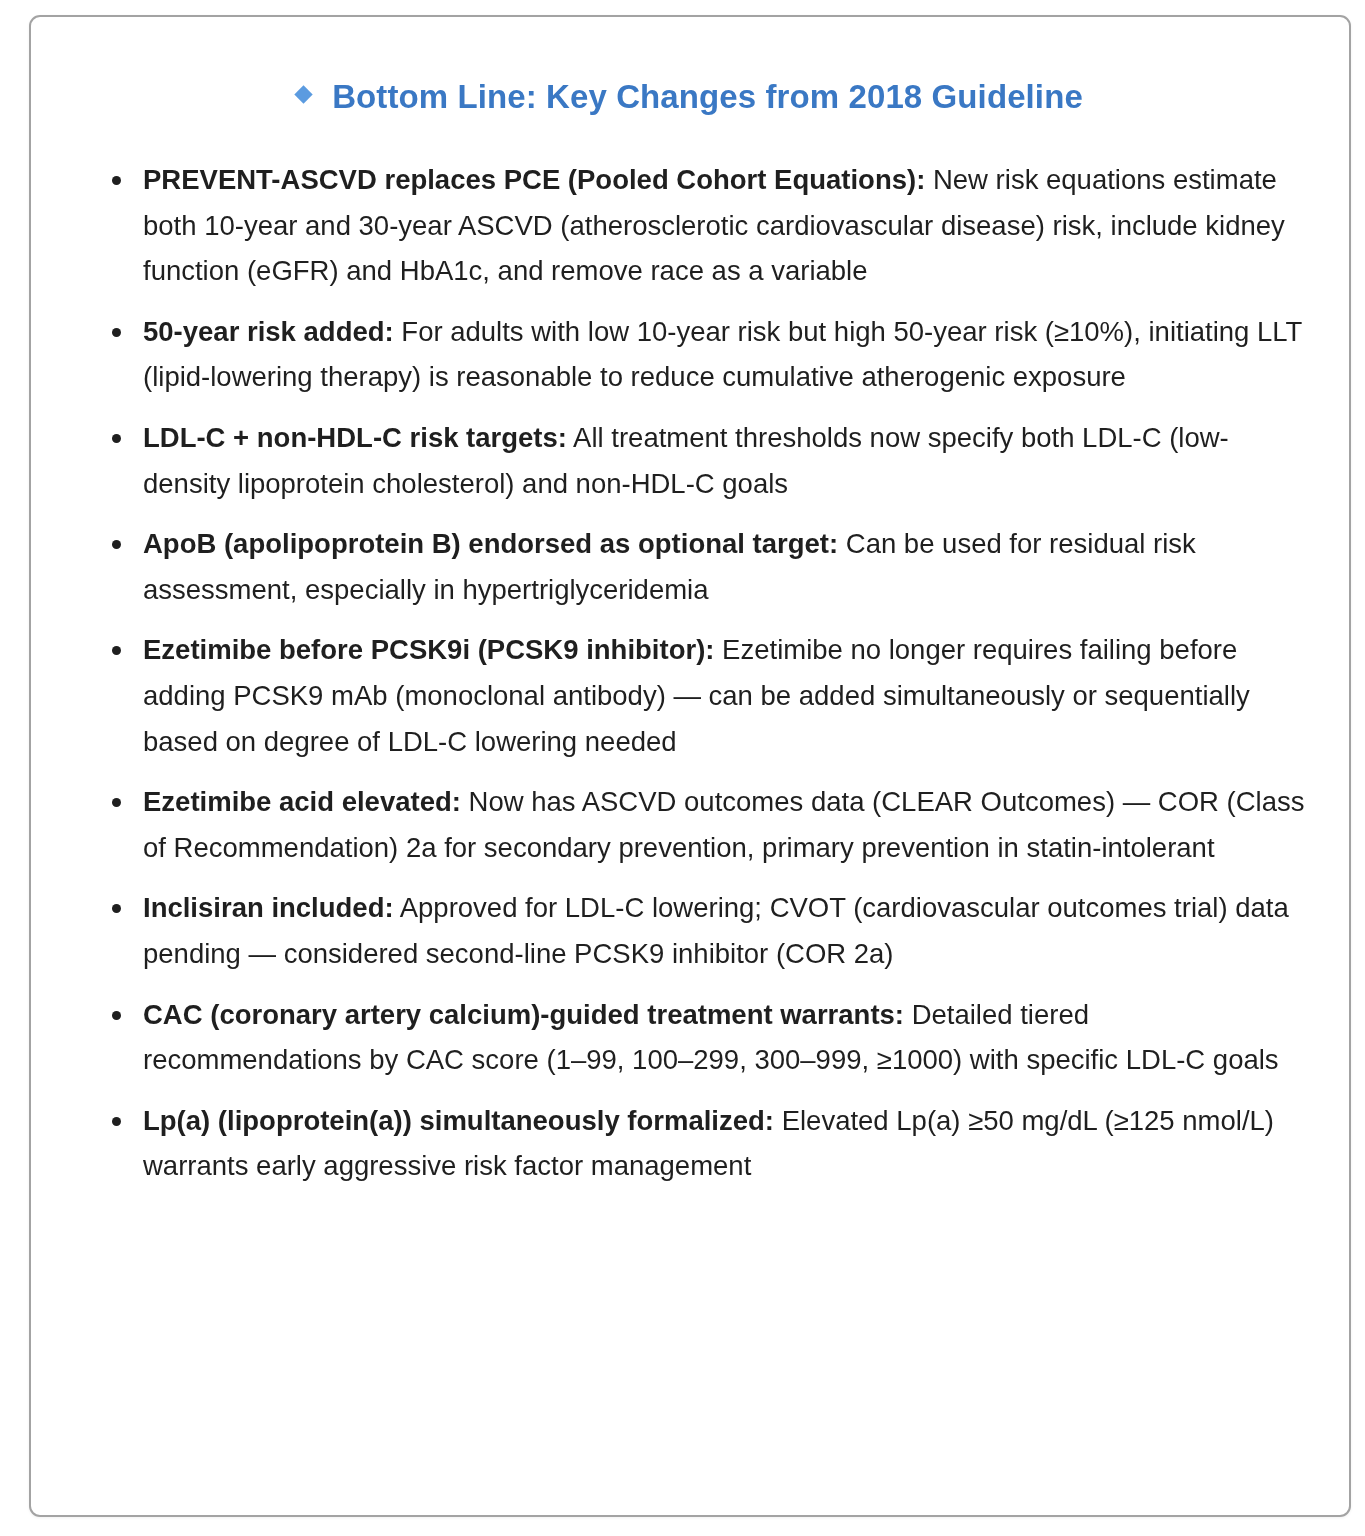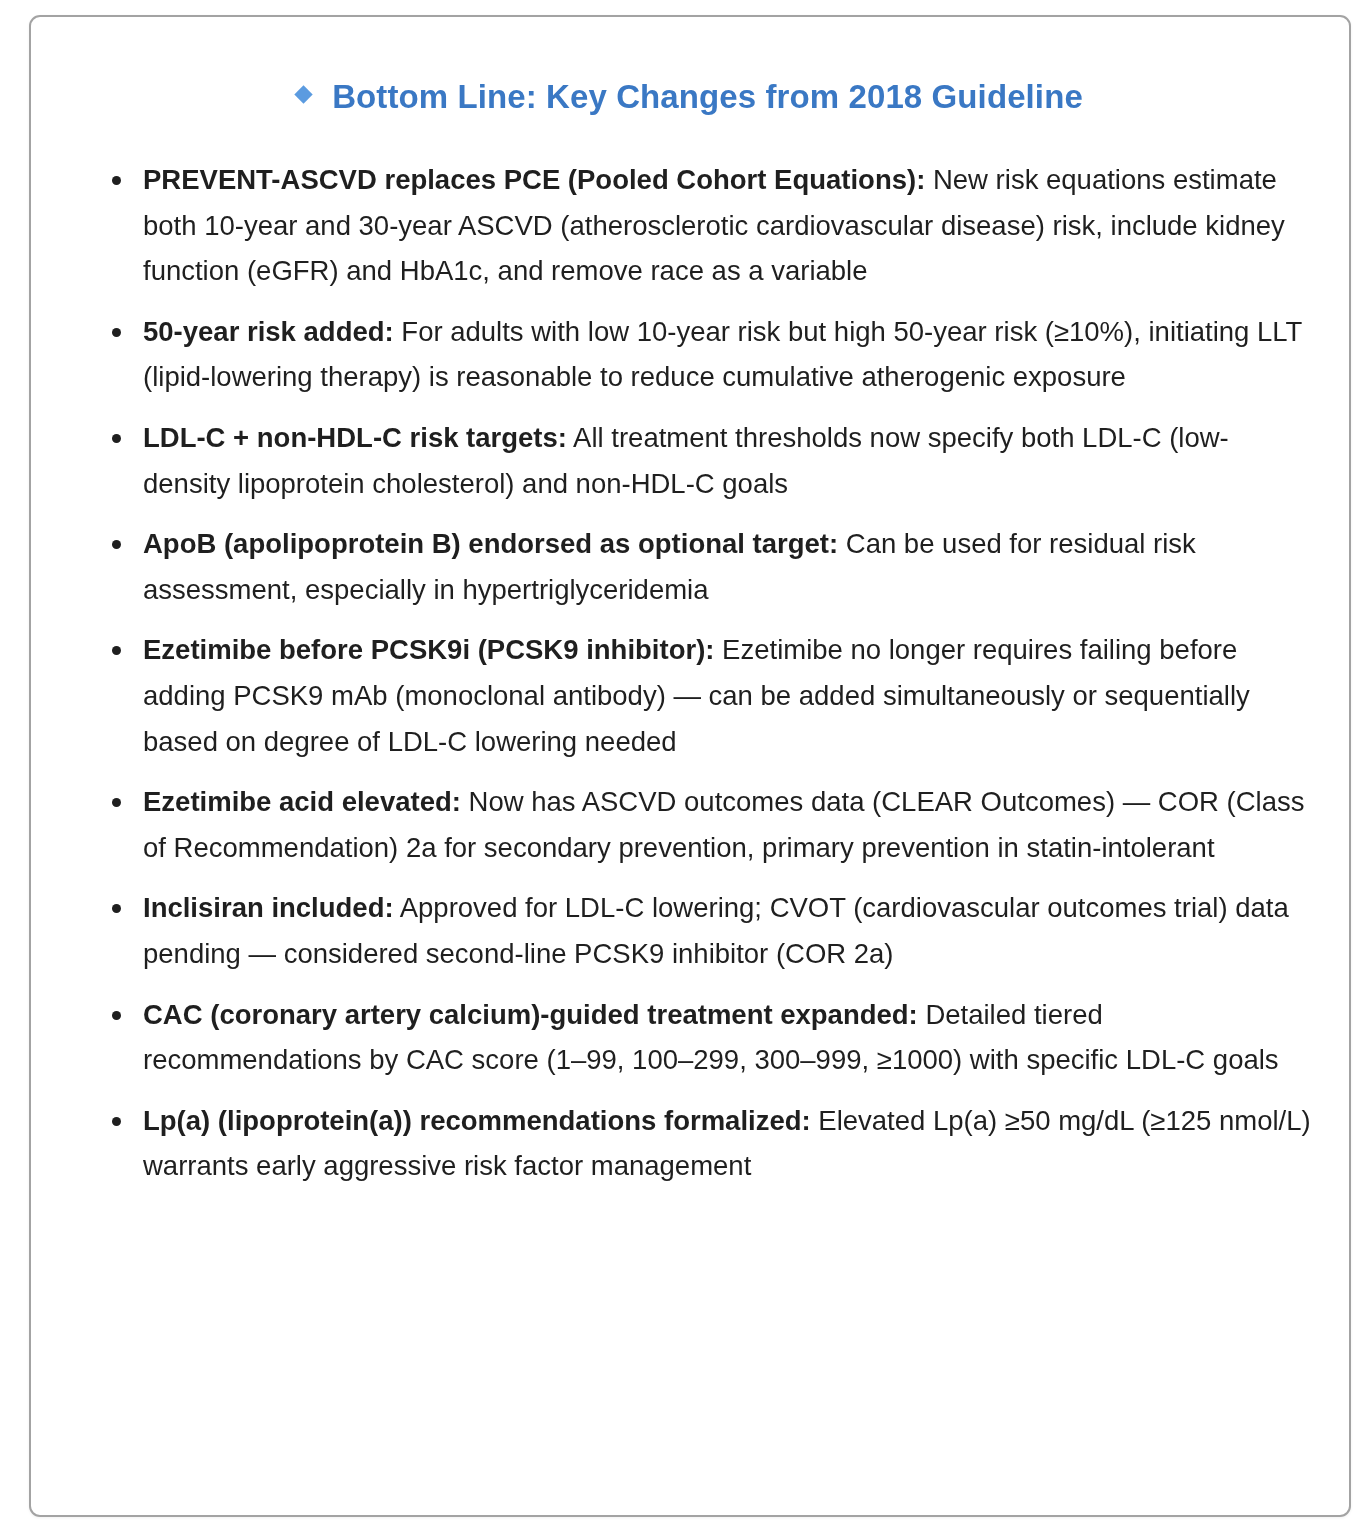--- a/index.html
+++ b/index.html
@@ -89,15 +89,15 @@
 </div>
 
 <ul class="list">
   <li class="item"><span class="bullet"></span><span class="lead">PREVENT-ASCVD replaces PCE (Pooled Cohort Equations):</span><span> New risk equations estimate both 10-year and 30-year ASCVD (atherosclerotic cardiovascular disease) risk, include kidney function (eGFR) and HbA1c, and remove race as a variable</span></li>
   <li class="item"><span class="bullet"></span><span class="lead">50-year risk added:</span><span> For adults with low 10-year risk but high 50-year risk (≥10%), initiating LLT (lipid-lowering therapy) is reasonable to reduce cumulative atherogenic exposure</span></li>
   <li class="item"><span class="bullet"></span><span class="lead">LDL-C + non-HDL-C risk targets:</span><span> All treatment thresholds now specify both LDL-C (low-density lipoprotein cholesterol) and non-HDL-C goals</span></li>
   <li class="item"><span class="bullet"></span><span class="lead">ApoB (apolipoprotein B) endorsed as optional target:</span><span> Can be used for residual risk assessment, especially in hypertriglyceridemia</span></li>
   <li class="item"><span class="bullet"></span><span class="lead">Ezetimibe before PCSK9i (PCSK9 inhibitor):</span><span> Ezetimibe no longer requires failing before adding PCSK9 mAb (monoclonal antibody) — can be added simultaneously or sequentially based on degree of LDL-C lowering needed</span></li>
   <li class="item"><span class="bullet"></span><span class="lead">Ezetimibe acid elevated:</span><span> Now has ASCVD outcomes data (CLEAR Outcomes) — COR (Class of Recommendation) 2a for secondary prevention, primary prevention in statin-intolerant</span></li>
   <li class="item"><span class="bullet"></span><span class="lead">Inclisiran included:</span><span> Approved for LDL-C lowering; CVOT (cardiovascular outcomes trial) data pending — considered second-line PCSK9 inhibitor (COR 2a)</span></li>
-  <li class="item"><span class="bullet"></span><span class="lead">CAC (coronary artery calcium)-guided treatment expanded:</span><span> Detailed tiered recommendations by CAC score (1–99, 100–299, 300–999, ≥1000) with specific LDL-C goals</span></li>
-  <li class="item"><span class="bullet"></span><span class="lead">Lp(a) (lipoprotein(a)) recommendations formalized:</span><span> Elevated Lp(a) ≥50 mg/dL (≥125 nmol/L) warrants early aggressive risk factor management</span></li>
+  <li class="item"><span class="bullet"></span><span class="lead">CAC (coronary artery calcium)-guided treatment warrants:</span><span> Detailed tiered recommendations by CAC score (1–99, 100–299, 300–999, ≥1000) with specific LDL-C goals</span></li>
+  <li class="item"><span class="bullet"></span><span class="lead">Lp(a) (lipoprotein(a)) simultaneously formalized:</span><span> Elevated Lp(a) ≥50 mg/dL (≥125 nmol/L) warrants early aggressive risk factor management</span></li>
 </ul>
 
 </body></html>

